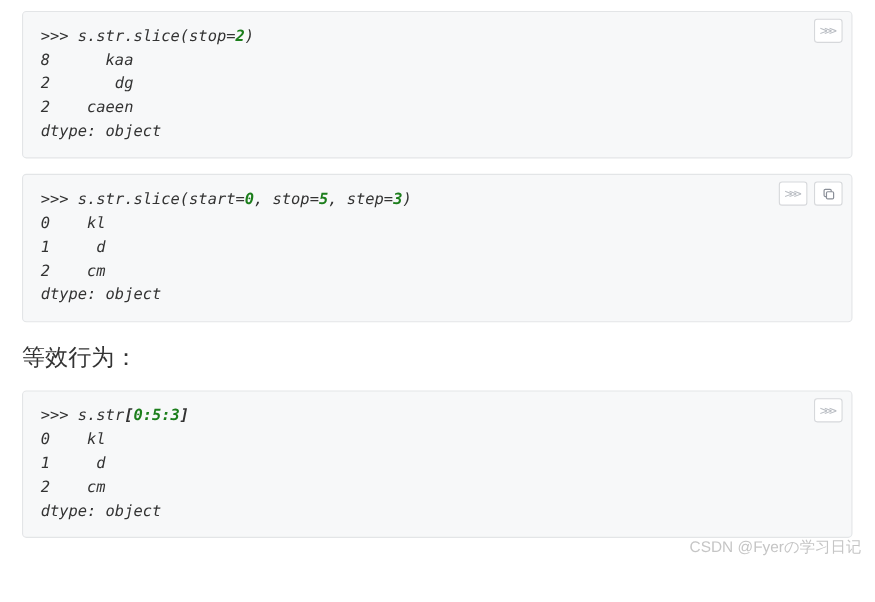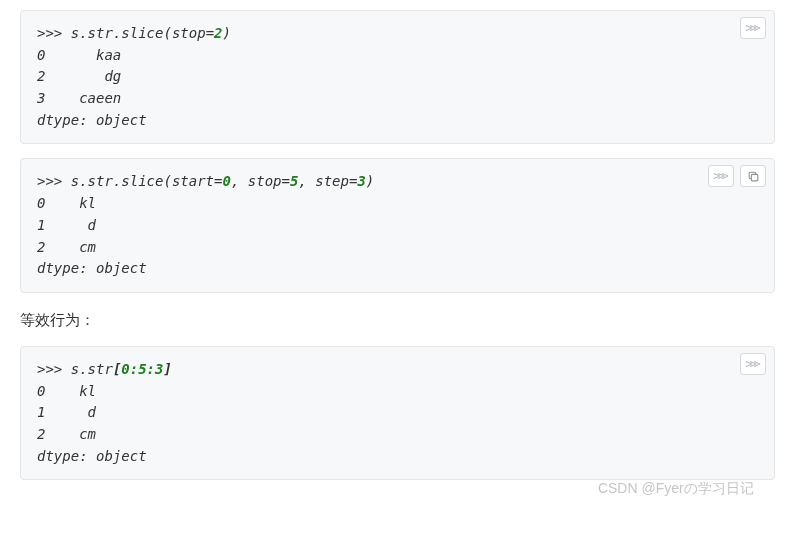--- a/index.html
+++ b/index.html
@@ -25,21 +25,21 @@
     }
     .code-line { white-space: pre; color: #333; }
     .prompt { color: #333; }
     .punct { color: #333; }
     .ident { color: #333; }
     .number { color: #1c7e1c; font-weight: bold; }
     .bracket { color: #333; font-weight: bold; }
     .slice-content { color: #1c7e1c; font-weight: bold; margin-top: 32px; }
     .text-label {
       color: #333;
-      font-size: 15px;
+      font-size: 21px;
       margin: 18px 0 16px 0;
       font-weight: normal;
     }
     .toolbar {
       position: absolute;
       top: 6px;
       right: 8px;
       display: flex;
       gap: 6px;
     }
@@ -59,40 +59,40 @@
       font-size: 12px;
       letter-spacing: -3px;
       font-family: monospace;
       line-height: 1;
       padding-right: 3px;
       font-style: normal;
     }
     .copy-icon svg { stroke: #8a8f98; }
     .watermark {
       position: absolute;
-      right: 41px;
+      right: 12px;
       bottom: 6px;
       color: rgba(140,140,140,0.5);
       font-size: 14px;
       pointer-events: none;
     }
   </style>
 </head>
 <body>
 
 <div class="code-block">
   <div class="toolbar">
     <div class="tool-btn">
       <span class="chevrons">&gt;&gt;&gt;</span>
     </div>
   </div>
   <div class="code-line"><span class="prompt">&gt;&gt;&gt; </span><span class="ident">s</span><span class="punct">.</span><span class="ident">str</span><span class="punct">.</span><span class="ident">slice(stop</span><span class="punct">=</span><span class="number">2</span><span class="ident">)</span></div>
-  <div class="code-line">0      kaa</div>
+  <div class="code-line">8      kaa</div>
   <div class="code-line">2       dg</div>
-  <div class="code-line">3    caeen</div>
+  <div class="code-line">2    caeen</div>
   <div class="code-line">dtype: object</div>
 </div>
 
 <div class="code-block">
   <div class="toolbar">
     <div class="tool-btn">
       <span class="chevrons">&gt;&gt;&gt;</span>
     </div>
     <div class="tool-btn copy-icon">
       <svg width="13" height="13" viewBox="0 0 24 24" fill="none" stroke-width="2">

